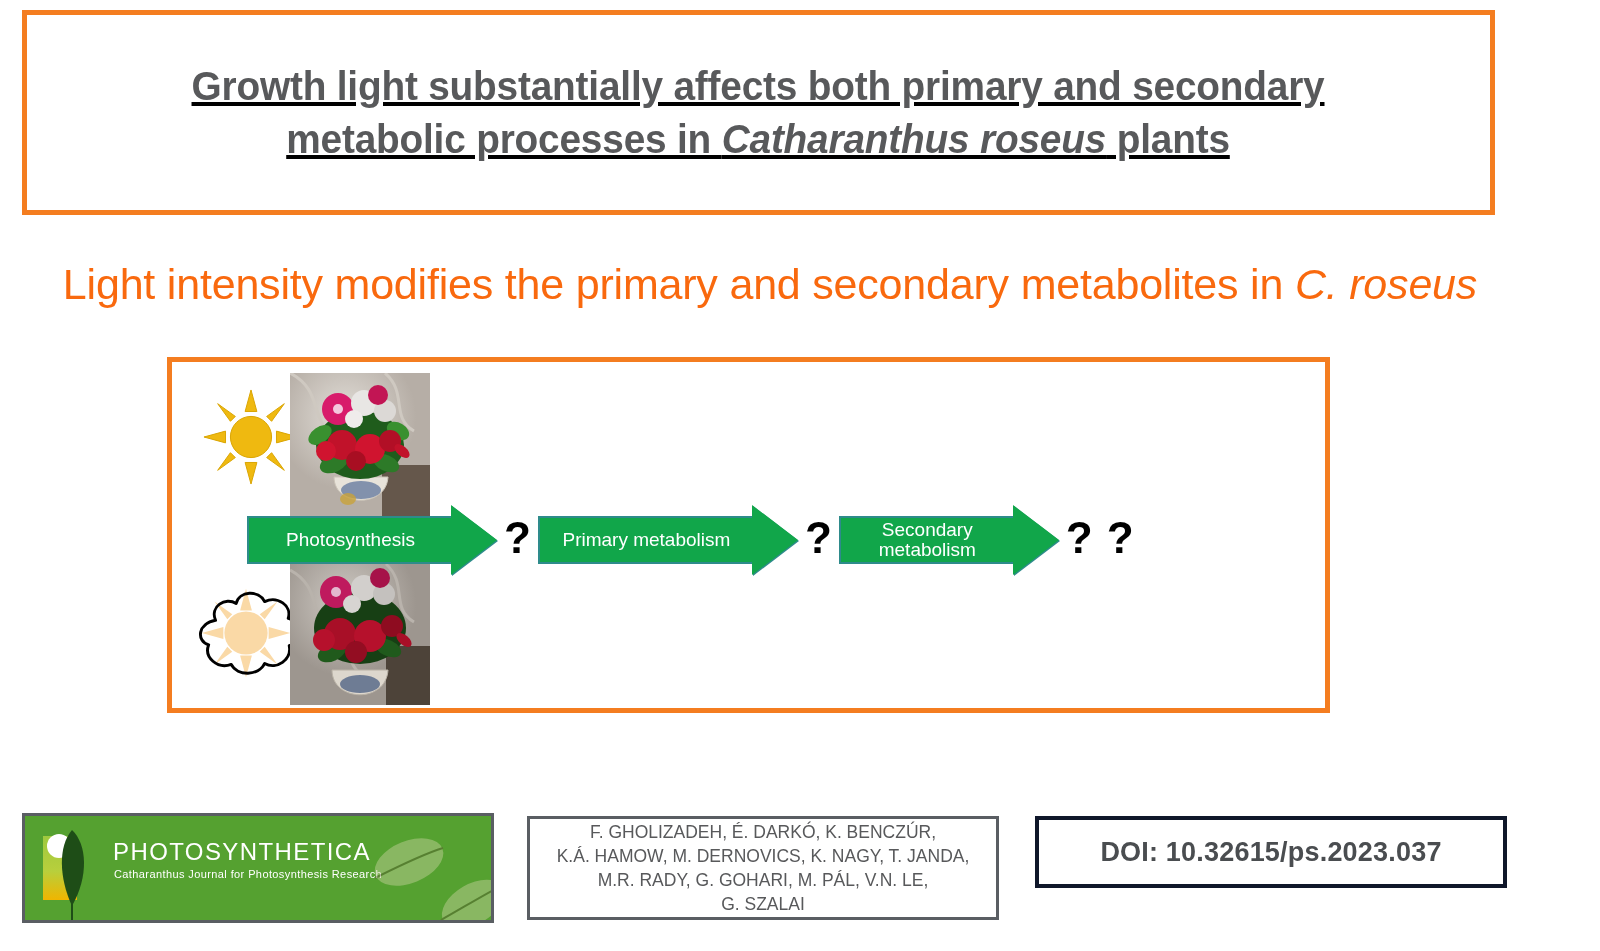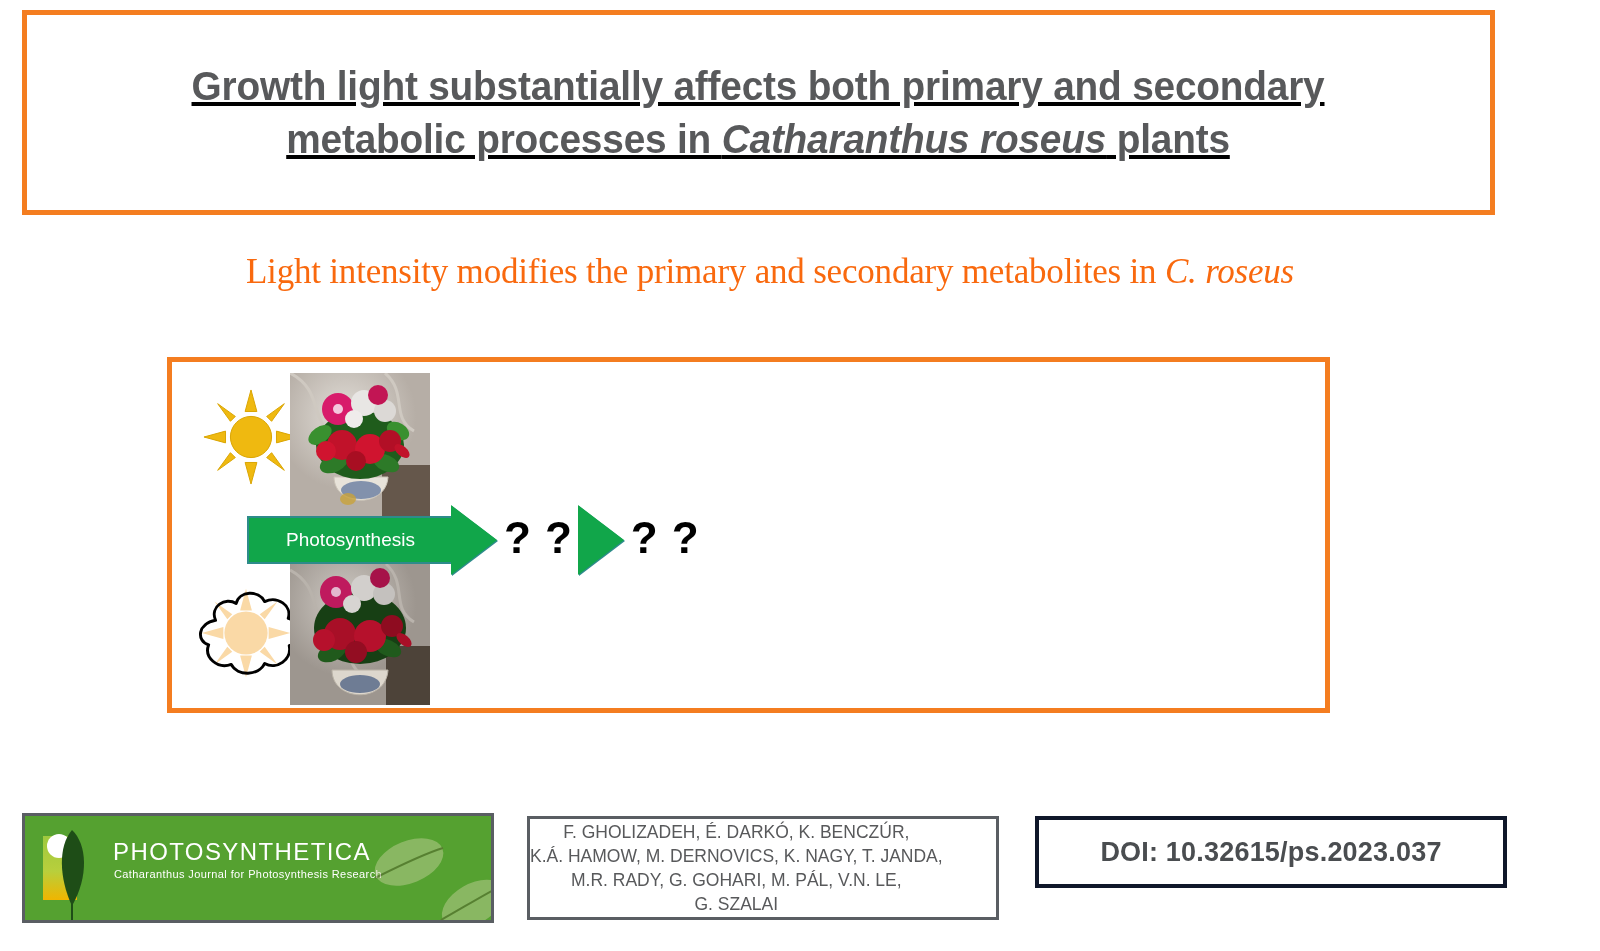--- a/index.html
+++ b/index.html
@@ -39,28 +39,27 @@
     letter-spacing: -0.2px;
     padding: 0 40px;
     transform: scaleX(0.97);
   }
   #title-text .sp { font-style: italic; }
 
   
   #subtitle {
     position: absolute;
     left: 0px;
-    top: 252px;
+    top: 260px;
     width: 1540px;
     text-align: center;
-    font-size: 35px;
+    font-size: 43px;
     color: #F9690E;
     letter-spacing: -0.2px;
     white-space: nowrap;
-    font-family: Liberation Serif, serif;
   }
   #subtitle .sp { font-style: italic; }
 
   
   #diagram-frame {
     position: absolute;
     left: 167px;
     top: 357px;
     width: 1163px;
     height: 356px;
@@ -185,21 +184,21 @@
     position: absolute;
     left: 527px;
     top: 816px;
     width: 472px;
     height: 104px;
     border: 3px solid #5A5E63;
     box-sizing: border-box;
     background: #ffffff;
     display: flex;
     align-items: center;
-    justify-content: flex-start;
+    justify-content: center;
   }
   #authors-text {
     font-size: 17.5px;
     color: #58595B;
     text-align: center;
     line-height: 1.38;
     white-space: pre-line;
   }
 
   #doi-box {
@@ -341,23 +340,29 @@
   </div>
 
   <div id="flow-row">
 
     <div class="arrow">
       <div class="arrow-shaft" style="width:205px">Photosynthesis</div>
       <div class="arrow-head"></div>
     </div>
     <div class="qmark">?</div>
 
+    <div class="arrow">
+      <div class="arrow-shaft" style="width:215px">Primary metabolism</div>
+      <div class="arrow-head"></div>
+    </div>
     <div class="qmark">?</div>
 
     <div class="arrow">
+      <div class="arrow-shaft" style="width:175px">Secondary
+metabolism</div>
       <div class="arrow-head"></div>
     </div>
     <div class="qmark">?</div>
 
     <div class="qmark">?</div>
 
   </div>
 </div>
 
 <div id="journal-logo">

